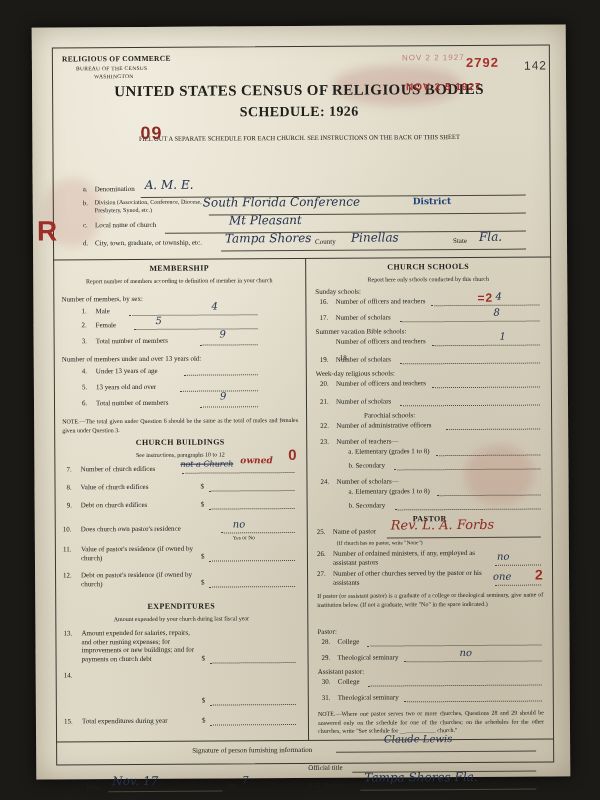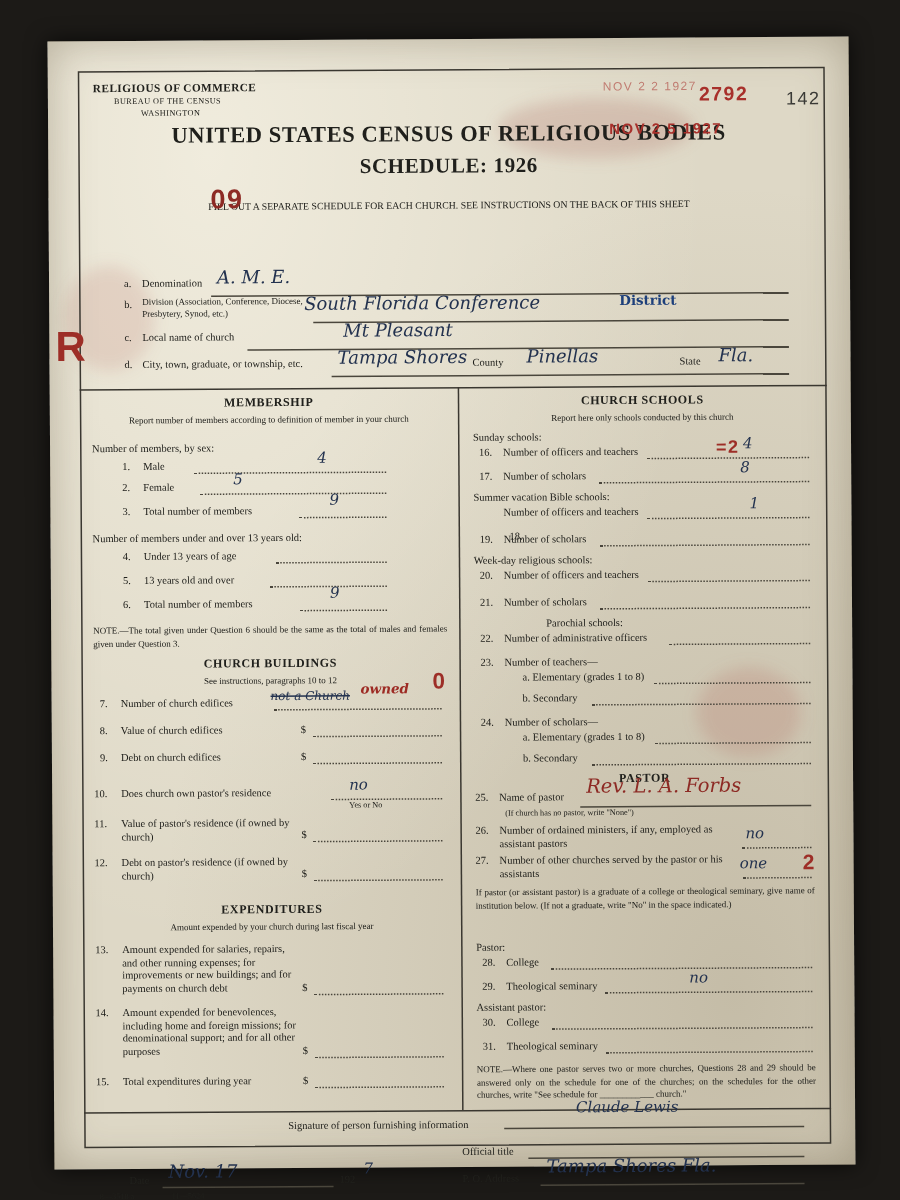--- a/index.html
+++ b/index.html
@@ -196,21 +196,20 @@
 
   <div class="t b c cap" style="left:20px;top:576px;width:252px;font-size:8px;">EXPENDITURES</div>
   <div class="t c" style="left:20px;top:588px;width:252px;font-size:6px;">Amount expended by your church during last fiscal year</div>
 
   <div class="t" style="left:28px;top:602px;">13.</div>
   <div class="t" style="left:46px;top:602px;width:116px;">Amount expended for salaries, repairs, and other running expenses; for improvements or new buildings; and for payments on church debt</div>
   <div class="t" style="left:166px;top:628px;">$</div>
   <div class="rule" style="left:174px;top:636px;width:86px;border-bottom:1px dotted #4a463c;"></div>
 
   <div class="t" style="left:28px;top:644px;">14.</div>
-  <div class="t" style="left:46px;top:644px;width:116px;">Amount expended for benevolences, including home and foreign missions; for denominational support; and for all other purposes</div>
   <div class="t" style="left:166px;top:670px;">$</div>
   <div class="rule" style="left:174px;top:678px;width:86px;border-bottom:1px dotted #4a463c;"></div>
 
   <div class="t" style="left:28px;top:690px;">15.</div>
   <div class="t" style="left:46px;top:690px;">Total expenditures during year</div>
   <div class="t" style="left:166px;top:690px;">$</div>
   <div class="rule" style="left:174px;top:698px;width:86px;border-bottom:1px dotted #4a463c;"></div>
 
   <div class="t b c cap" style="left:272px;top:238px;width:246px;font-size:8px;">CHURCH SCHOOLS</div>
   <div class="t c" style="left:272px;top:250px;width:246px;font-size:6px;">Report here only schools conducted by this church</div>

